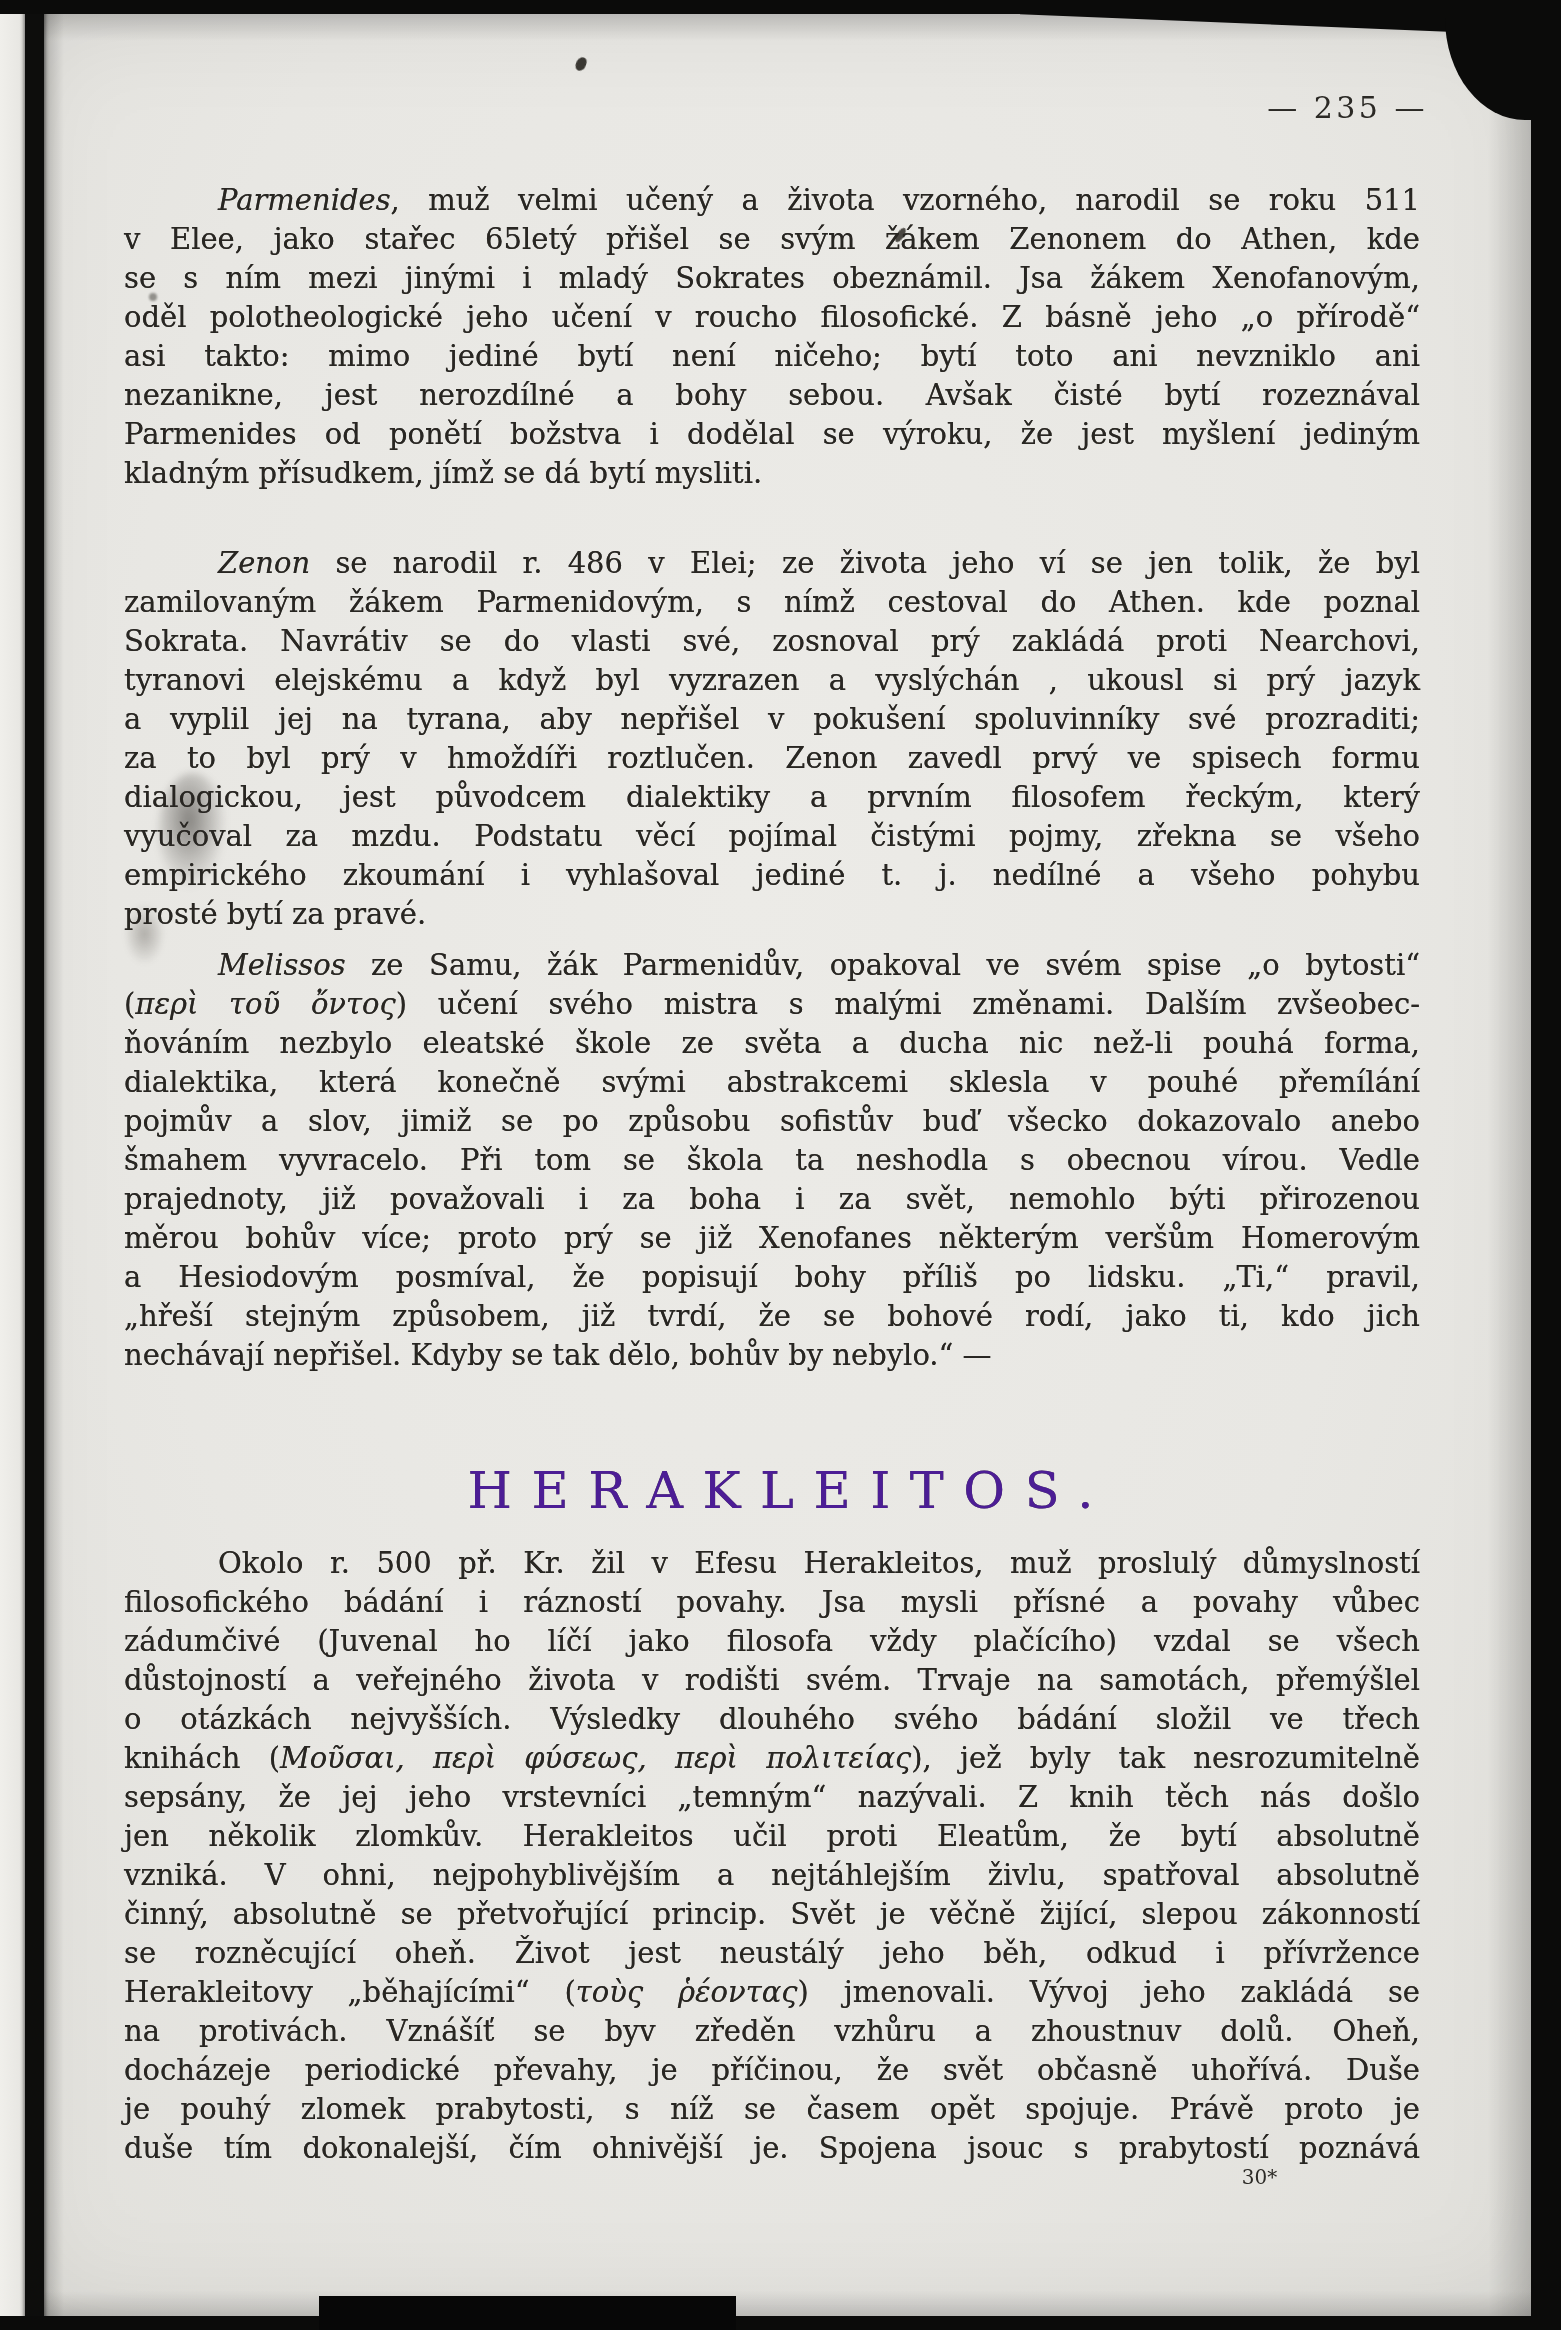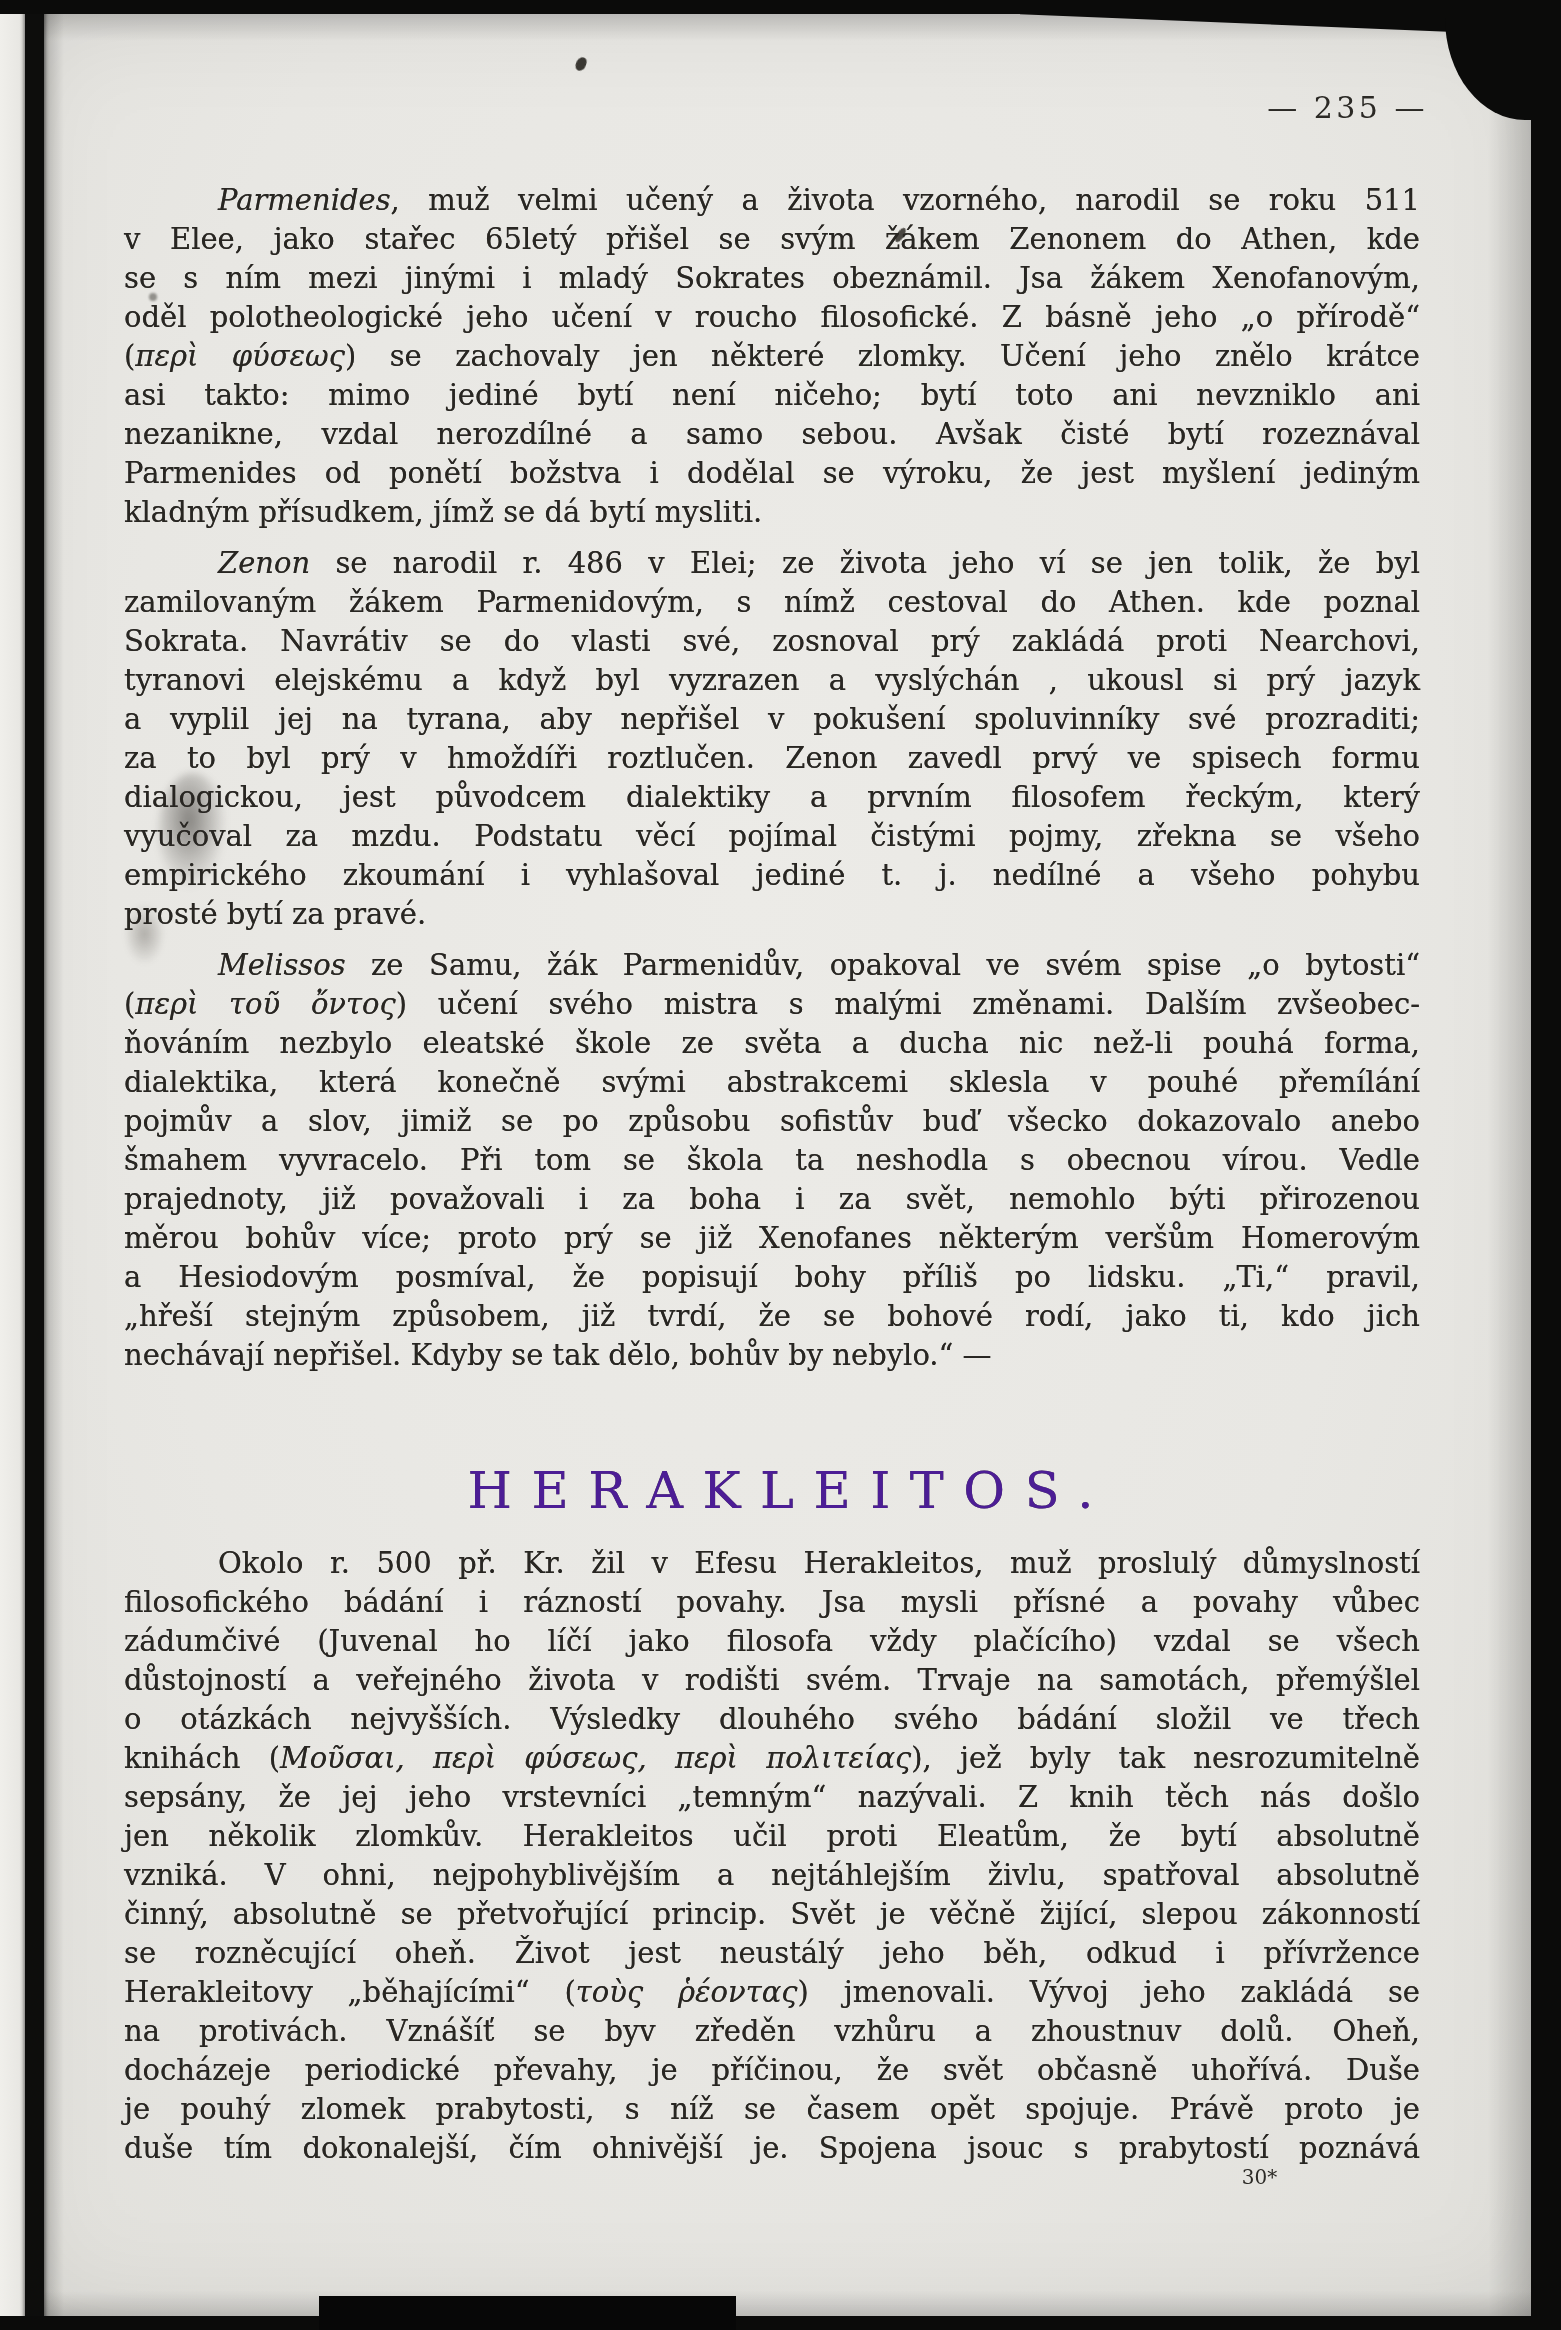--- a/index.html
+++ b/index.html
@@ -107,23 +107,22 @@
 <div class="speck-b"></div>
 <div class="speck-c"></div>
 
 <div class="pageno">— 235 —</div>
 
 <div class="para" style="top:182px;">
     <div class="line first"><i>Parmenides</i>, muž velmi učený a života vzorného, narodil se roku 511</div>
     <div class="line">v Elee, jako stařec 65letý přišel se svým žákem Zenonem do Athen, kde</div>
     <div class="line">se s ním mezi jinými i mladý Sokrates obeznámil. Jsa žákem Xenofanovým,</div>
     <div class="line">oděl polotheologické jeho učení v roucho filosofické. Z básně jeho „o přírodě“</div>
-    <div class="line">(<i>περὶ φύσεως</i>) se zachovaly jen některé zlomky. Učení jeho znělo krátce</div>
     <div class="line">asi takto: mimo jediné bytí není ničeho; bytí toto ani nevzniklo ani</div>
-    <div class="line">nezanikne, vzdal nerozdílné a samo sebou. Avšak čisté bytí rozeznával</div>
+    <div class="line">nezanikne, jest nerozdílné a bohy sebou. Avšak čisté bytí rozeznával</div>
     <div class="line">Parmenides od ponětí božstva i dodělal se výroku, že jest myšlení jediným</div>
     <div class="line lastline">kladným přísudkem, jímž se dá bytí mysliti.</div>
   </div>
 
 <div class="para" style="top:545px;">
     <div class="line first"><i>Zenon</i> se narodil r. 486 v Elei; ze života jeho ví se jen tolik, že byl</div>
     <div class="line">zamilovaným žákem Parmenidovým, s nímž cestoval do Athen. kde poznal</div>
     <div class="line">Sokrata. Navrátiv se do vlasti své, zosnoval prý zakládá proti Nearchovi,</div>
     <div class="line">tyranovi elejskému a když byl vyzrazen a vyslýchán , ukousl si prý jazyk</div>
     <div class="line">a vyplil jej na tyrana, aby nepřišel v pokušení spoluvinníky své prozraditi;</div>

